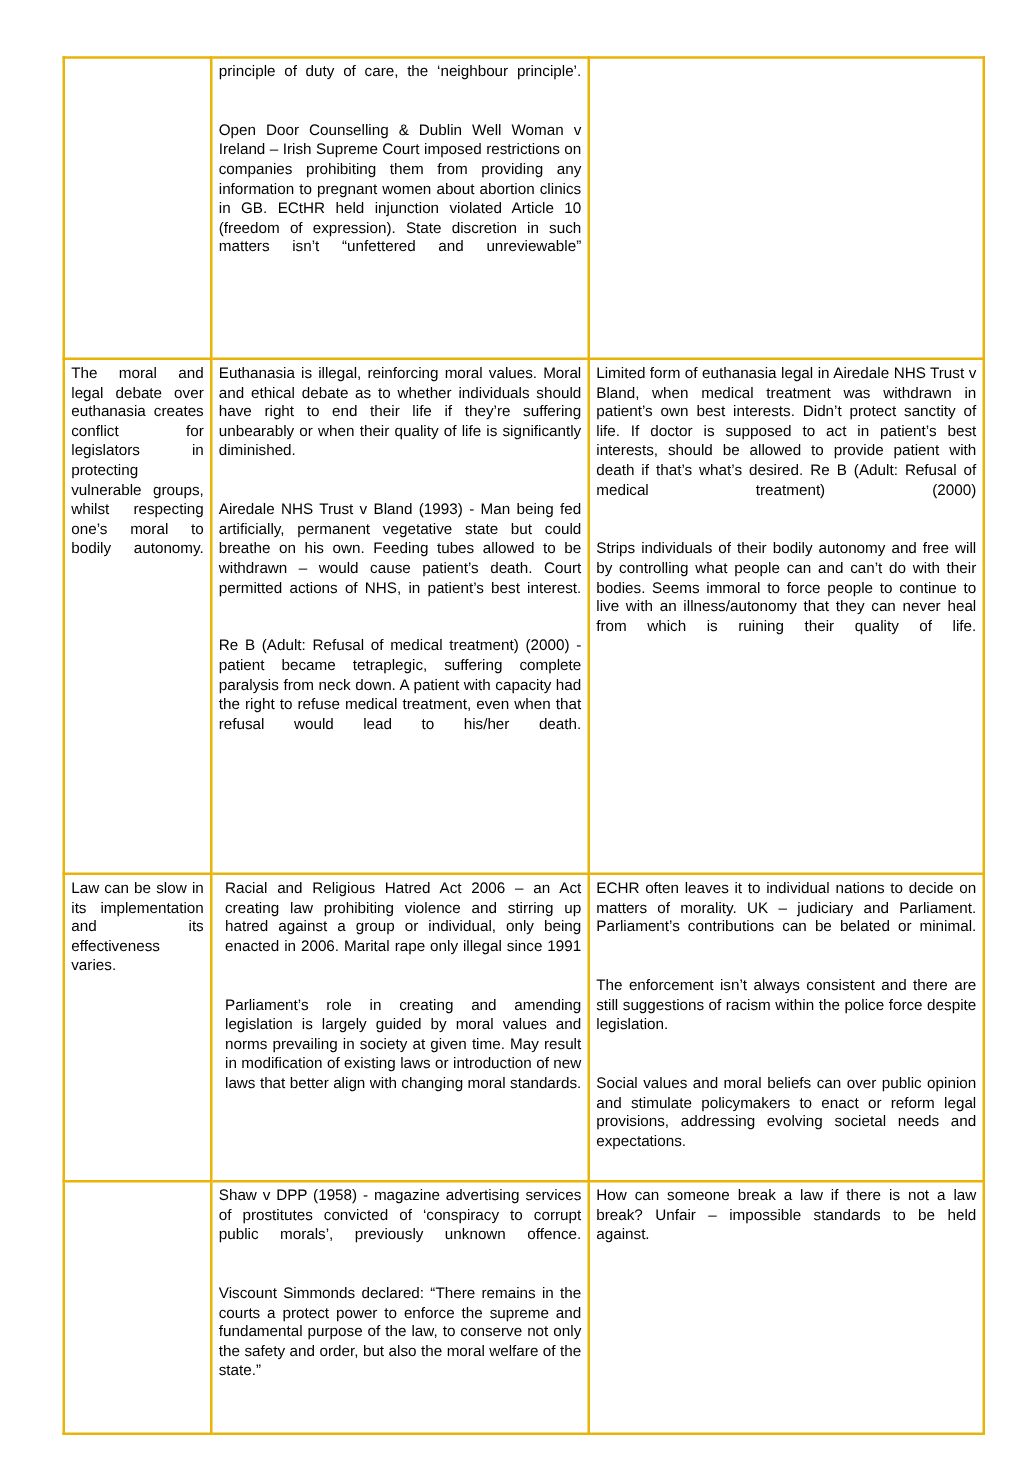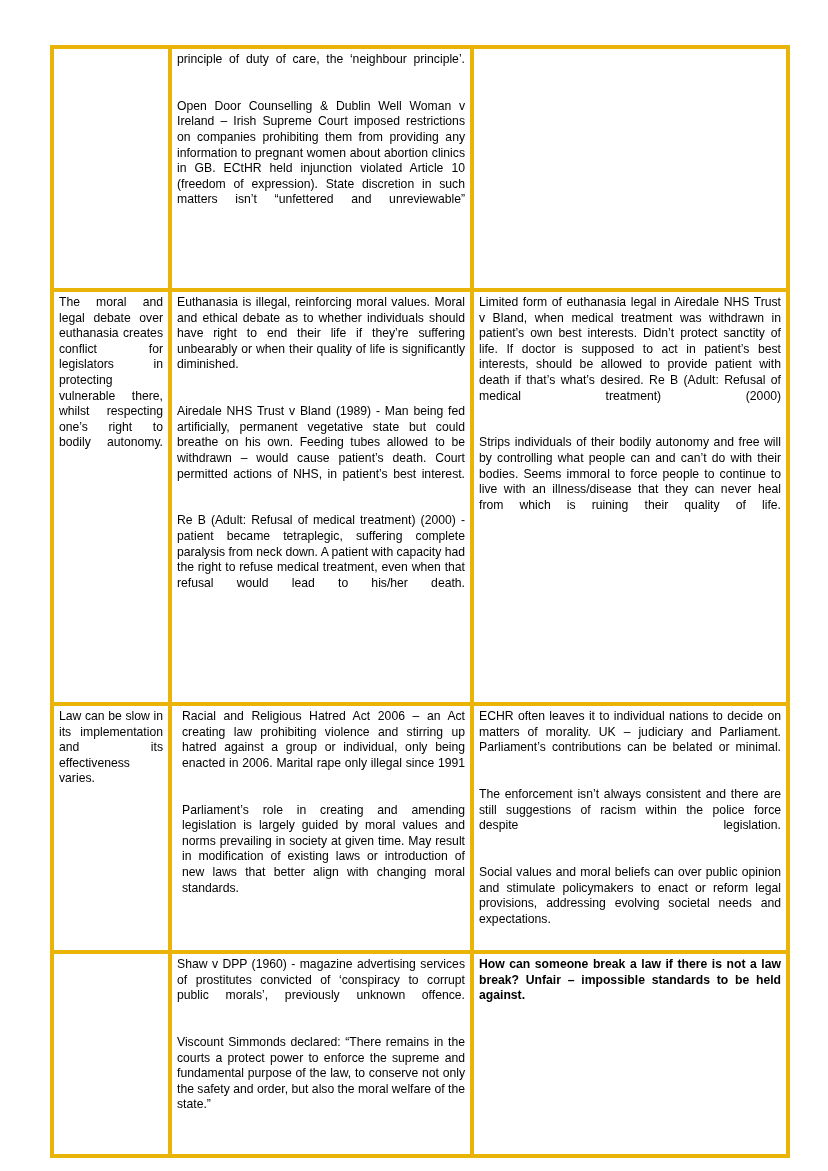--- a/index.html
+++ b/index.html
@@ -25,21 +25,21 @@
   }
   table.doc-table {
     position: absolute;
     left: 50px;
     top: 45px;
     width: 736px;
     border-collapse: collapse;
     table-layout: fixed;
   }
   table.doc-table td {
-    border: 4px solid #eab308;
+    border: 2px solid #eab308;
     vertical-align: top;
     padding: 3px 5px 4px 5px;
     font-size: 12.2px;
     line-height: 15.6px;
     text-align: justify;
     text-justify: inter-word;
     hyphens: none;
   }
   col.c1 { width: 118px; }
   col.c2 { width: 302px; }
@@ -79,51 +79,51 @@
         <tr>
           <td class="col1" style="height: 232px;"></td>
           <td class="col2" style="height: 232px;">
             <div class="para"><span>principle of duty of care, the ‘neighbour principle’.</span></div>
             <div class="para"><b>Open Door Counselling &amp; Dublin Well Woman v Ireland – </b><span>Irish Supreme Court imposed restrictions on companies prohibiting them from providing any information to pregnant women about abortion clinics in GB. ECtHR held injunction violated Article 10 (freedom of expression). State discretion in such matters isn’t </span><b>“unfettered and unreviewable”</b></div>
           </td>
           <td class="col3" style="height: 232px;"></td>
         </tr>
         <tr>
           <td class="col1" style="height: 403px;">
-            <div class="para"><span>The moral and legal debate over euthanasia creates conflict for legislators in protecting vulnerable there, whilst respecting one’s right to bodily autonomy.</span></div>
+            <div class="para"><span>The moral and legal debate over euthanasia creates conflict for legislators in protecting vulnerable groups, whilst respecting one’s moral to bodily autonomy.</span></div>
           </td>
           <td class="col2" style="height: 403px;">
             <div class="para"><span>Euthanasia is illegal, reinforcing moral values. Moral and ethical debate as to whether individuals should have right to end their life if they’re suffering unbearably or when their quality of life is significantly diminished.</span></div>
-            <div class="para"><b>Airedale NHS Trust v Bland (1989)</b><span> - Man being fed artificially, permanent vegetative state but could breathe on his own. Feeding tubes allowed to be withdrawn – would cause patient’s death. Court permitted actions of NHS, in patient’s best interest.</span></div>
+            <div class="para"><b>Airedale NHS Trust v Bland (1993)</b><span> - Man being fed artificially, permanent vegetative state but could breathe on his own. Feeding tubes allowed to be withdrawn – would cause patient’s death. Court permitted actions of NHS, in patient’s best interest.</span></div>
             <div class="para"><b>Re B (Adult: Refusal of medical treatment) (2000)</b><span> - patient became tetraplegic, suffering complete paralysis from neck down. A patient with capacity had the right to refuse medical treatment, even when that refusal would lead to his/her death.</span></div>
           </td>
           <td class="col3" style="height: 403px;">
             <div class="para"><span>Limited form of euthanasia legal in </span><b>Airedale NHS Trust v Bland</b><span>, when medical treatment was withdrawn in patient’s own best interests. Didn’t protect sanctity of life. If doctor is supposed to act in patient’s best interests, should be allowed to provide patient with death if that’s what’s desired. </span><b>Re B (Adult: Refusal of medical treatment) (2000)</b></div>
-            <div class="para"><span>Strips individuals of their bodily autonomy and free will by controlling what people can and can’t do with their bodies. Seems immoral to force people to continue to live with an illness/disease that they can never heal from which is ruining their quality of life.</span></div>
+            <div class="para"><span>Strips individuals of their bodily autonomy and free will by controlling what people can and can’t do with their bodies. Seems immoral to force people to continue to live with an illness/autonomy that they can never heal from which is ruining their quality of life.</span></div>
           </td>
         </tr>
         <tr>
           <td class="col1" style="height: 237px;">
             <div class="para"><span>Law can be slow in its implementation and its effectiveness varies.</span></div>
           </td>
           <td class="col2" style="height: 237px; padding-left: 10px;">
             <div class="para"><b>Racial and Religious Hatred Act 2006</b><span> – an Act creating law prohibiting violence and stirring up hatred against a group or individual, only being enacted in 2006. Marital rape only illegal since 1991</span></div>
             <div class="para"><span>Parliament’s role in creating and amending legislation is largely guided by moral values and norms prevailing in society at given time. May result in modification of existing laws or introduction of new laws that better align with changing moral standards.</span></div>
           </td>
           <td class="col3" style="height: 237px; margin-left: 17px;">
             <div class="para"><span>ECHR often leaves it to individual nations to decide on matters of morality. UK – judiciary and Parliament. Parliament’s contributions can be belated or minimal.</span></div>
             <div class="para"><span>The enforcement isn’t always consistent and there are still suggestions of racism within the police force despite legislation.</span></div>
             <div class="para"><span>Social values and moral beliefs can over public opinion and stimulate policymakers to enact or reform legal provisions, addressing evolving societal needs and expectations.</span></div>
           </td>
         </tr>
         <tr>
           <td class="col1" style="height: 193px;"></td>
           <td class="col2" style="height: 193px;">
-            <div class="para"><b>Shaw v DPP (1960)</b><span> - magazine advertising services of prostitutes convicted of ‘conspiracy to corrupt public morals’, previously unknown offence.</span></div>
+            <div class="para"><b>Shaw v DPP (1958)</b><span> - magazine advertising services of prostitutes convicted of ‘conspiracy to corrupt public morals’, previously unknown offence.</span></div>
             <div class="para"><span>Viscount Simmonds declared: “There remains in the courts a protect power to enforce the supreme and fundamental purpose of the law, to conserve not only the safety and order, but also the moral welfare of the state.”</span></div>
           </td>
-          <td class="col3" style="height: 193px; font-weight: bold;">
+          <td class="col3" style="height: 193px;">
             <div class="para"><span>How can someone break a law if there is not a law break? Unfair – impossible standards to be held against.</span></div>
           </td>
         </tr>
       </tbody>
   </table>
 </div>
 
 </body></html>

